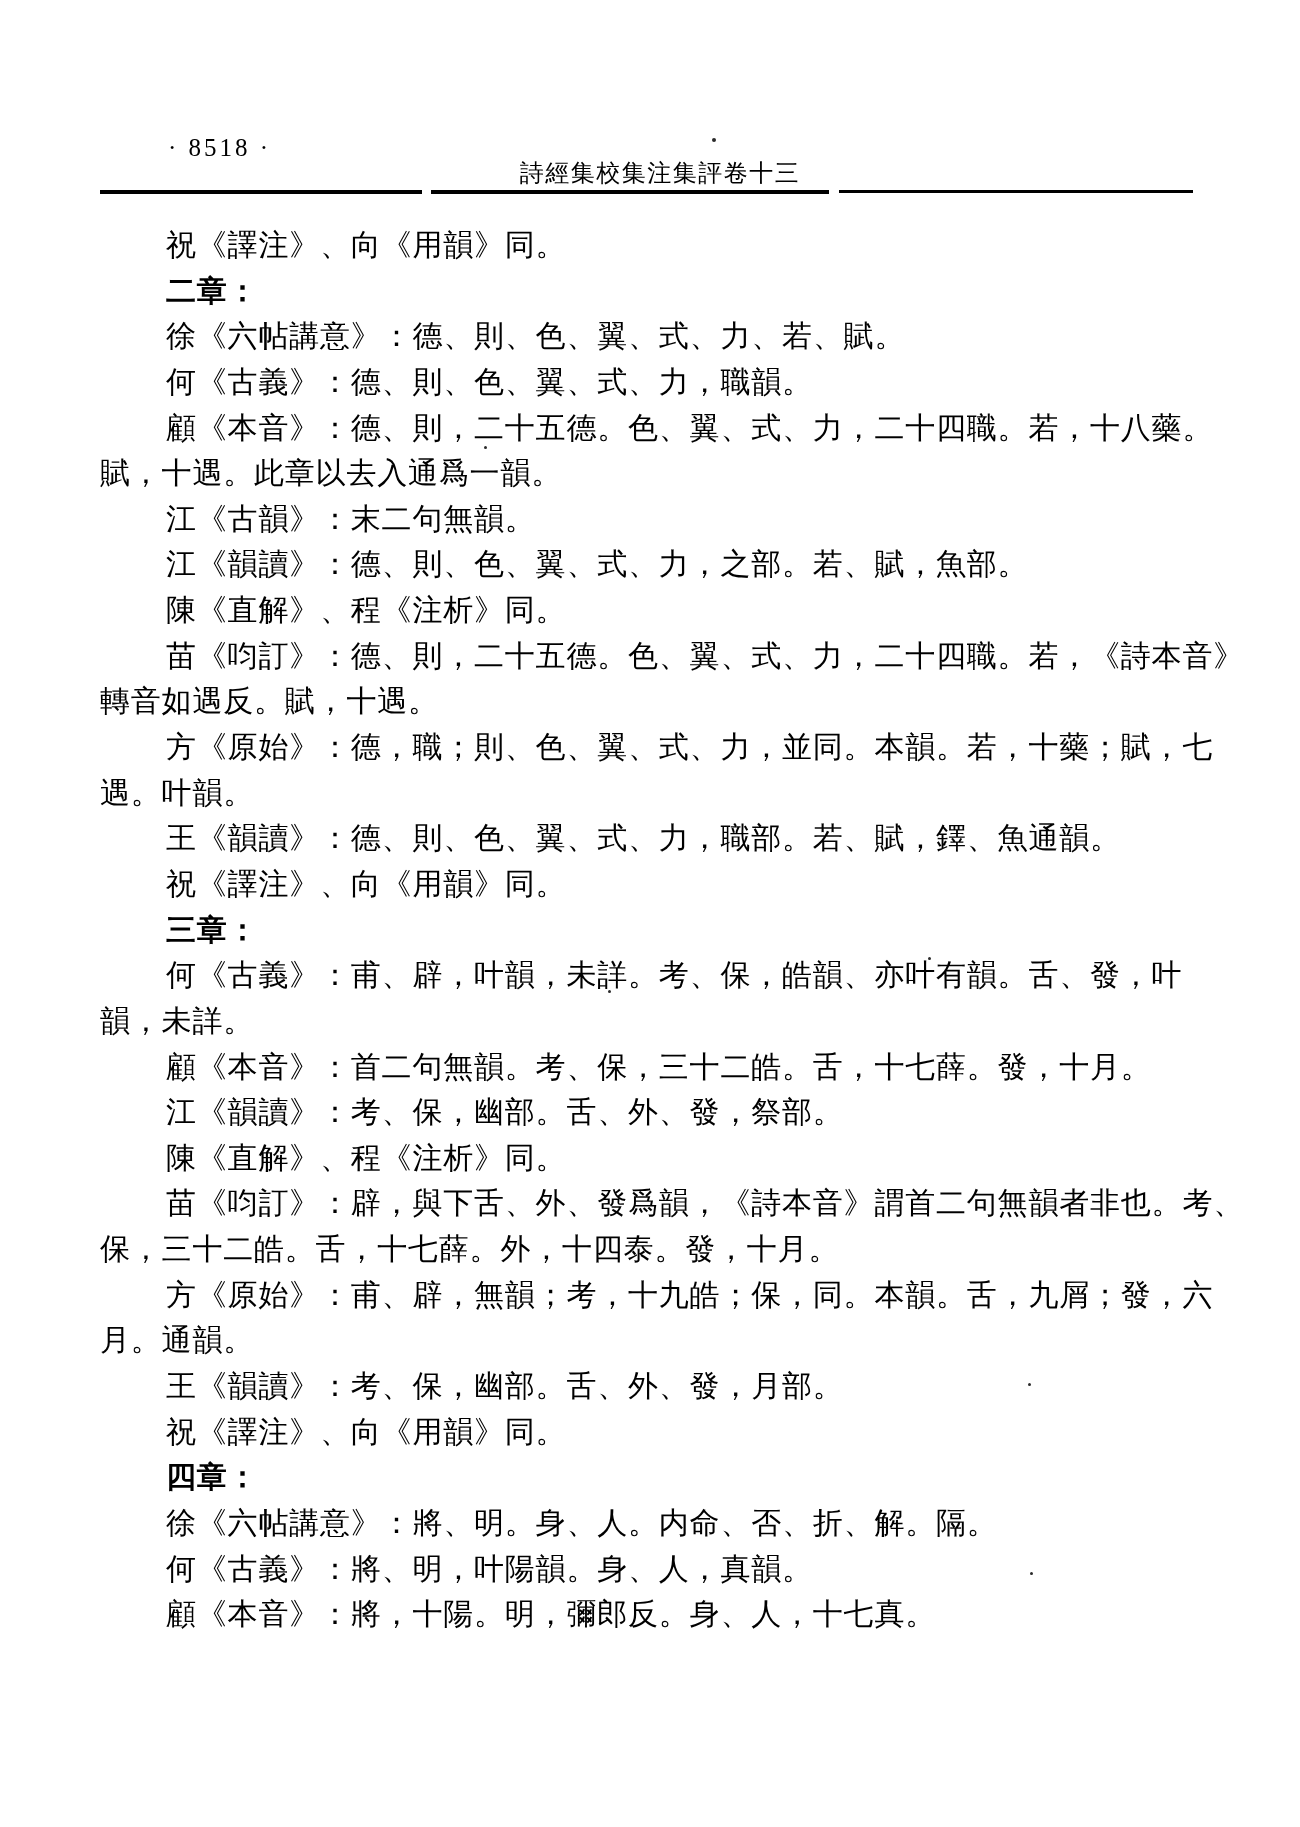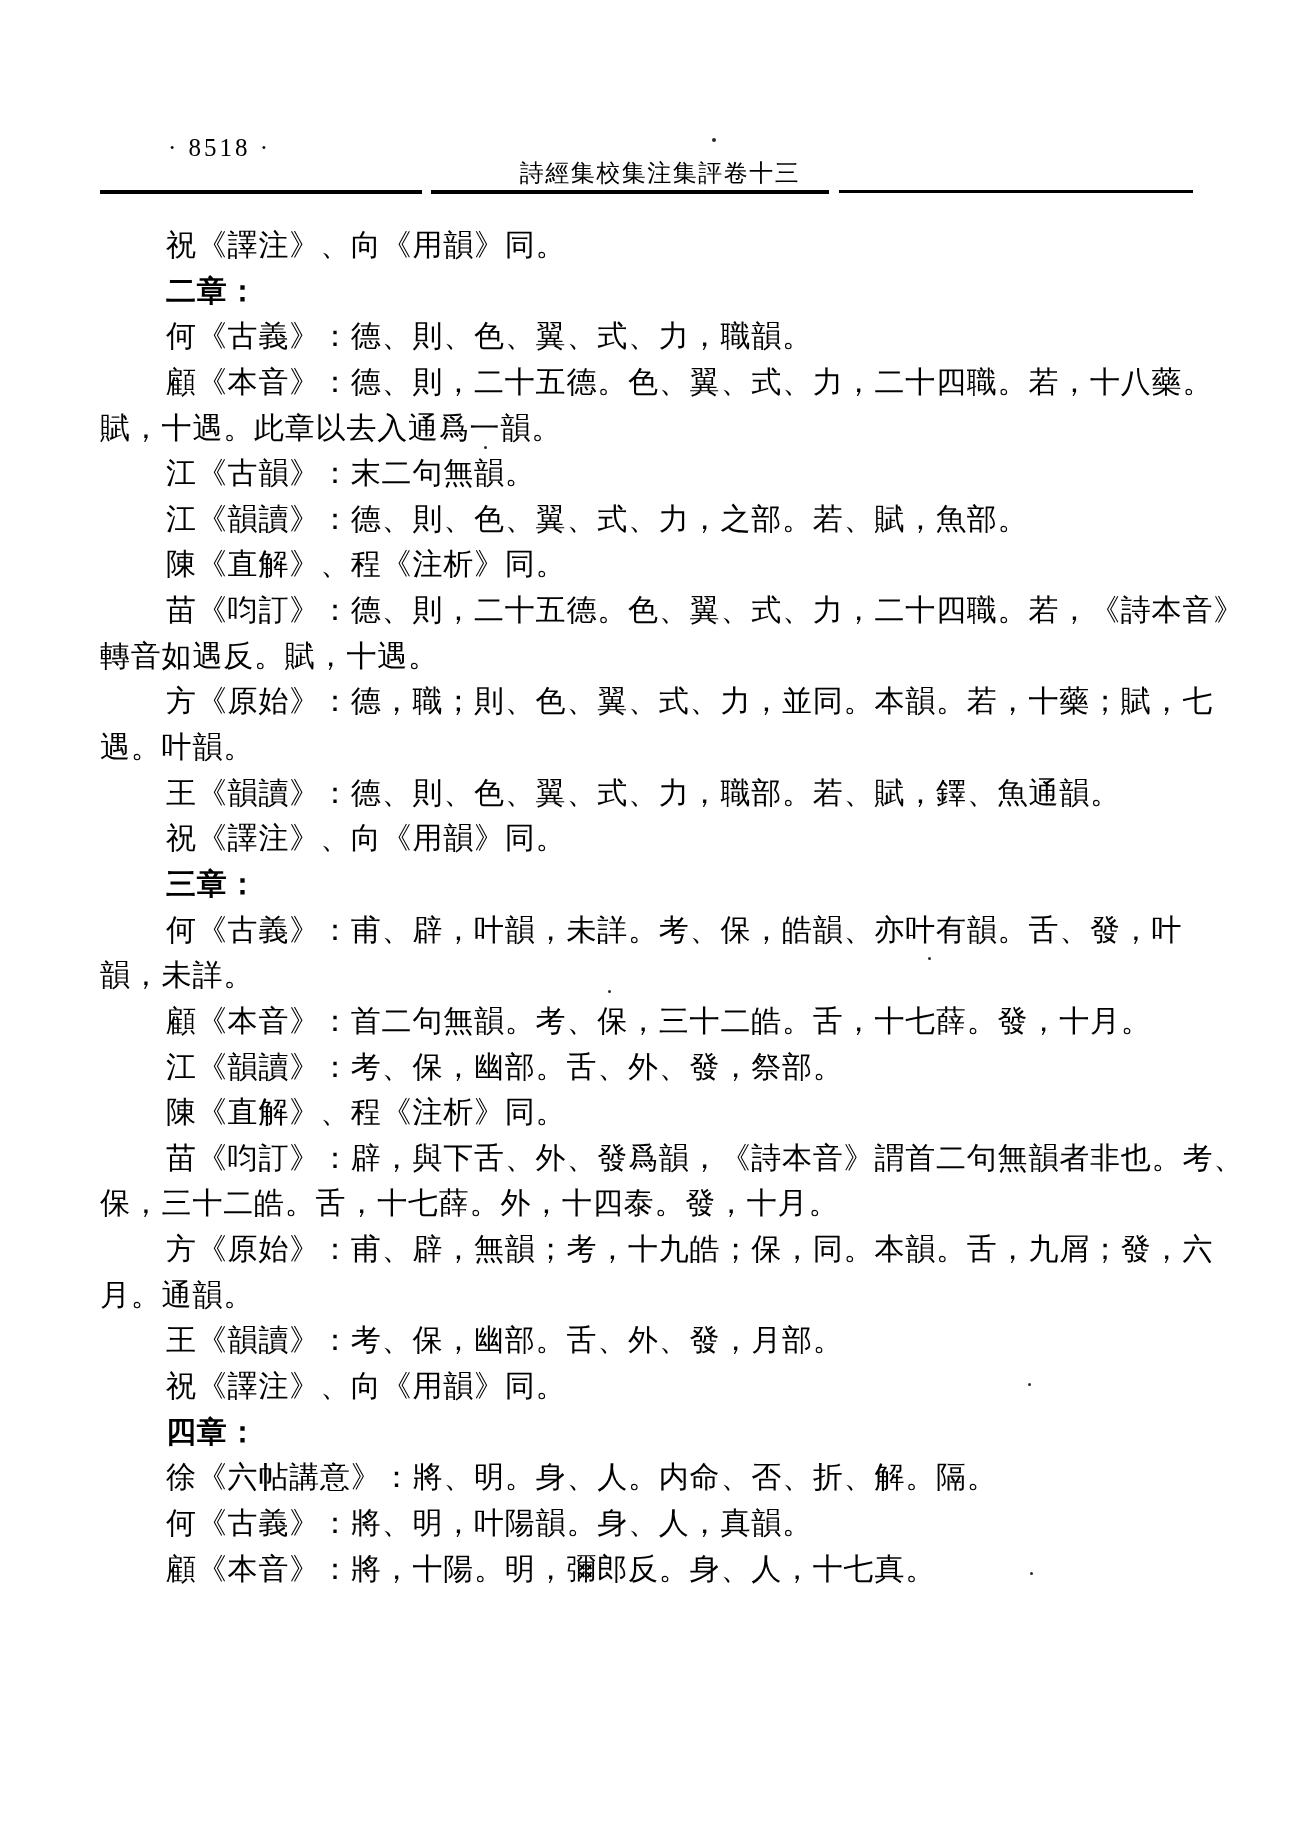--- a/index.html
+++ b/index.html
@@ -71,20 +71,21 @@
 
   <div class="htitle">詩經集校集注集評卷十三</div>
 
   <div class="rule-seg" style="left:100px;width:322px;"></div>
   <div class="rule-seg" style="left:431px;width:398px;"></div>
   <div class="rule-seg" style="left:839px;width:354px;height:3px;"></div>
 
   <main id="body-rows">
       <div class="row ind">祝《譯注》、向《用韻》同。</div>
       <div class="row ind bold">二章：</div>
+      <div class="row ind">徐《六帖講意》：德、則、色、翼、式、力、若、賦。</div>
       <div class="row ind">何《古義》：德、則、色、翼、式、力，職韻。</div>
       <div class="row ind">顧《本音》：德、則，二十五德。色、翼、式、力，二十四職。若，十八藥。</div>
       <div class="row">賦，十遇。此章以去入通爲一韻。</div>
       <div class="row ind">江《古韻》：末二句無韻。</div>
       <div class="row ind">江《韻讀》：德、則、色、翼、式、力，之部。若、賦，魚部。</div>
       <div class="row ind">陳《直解》、程《注析》同。</div>
       <div class="row ind">苗《呁訂》：德、則，二十五德。色、翼、式、力，二十四職。若，《詩本音》</div>
       <div class="row">轉音如遇反。賦，十遇。</div>
       <div class="row ind">方《原始》：德，職；則、色、翼、式、力，並同。本韻。若，十藥；賦，七</div>
       <div class="row">遇。叶韻。</div>

